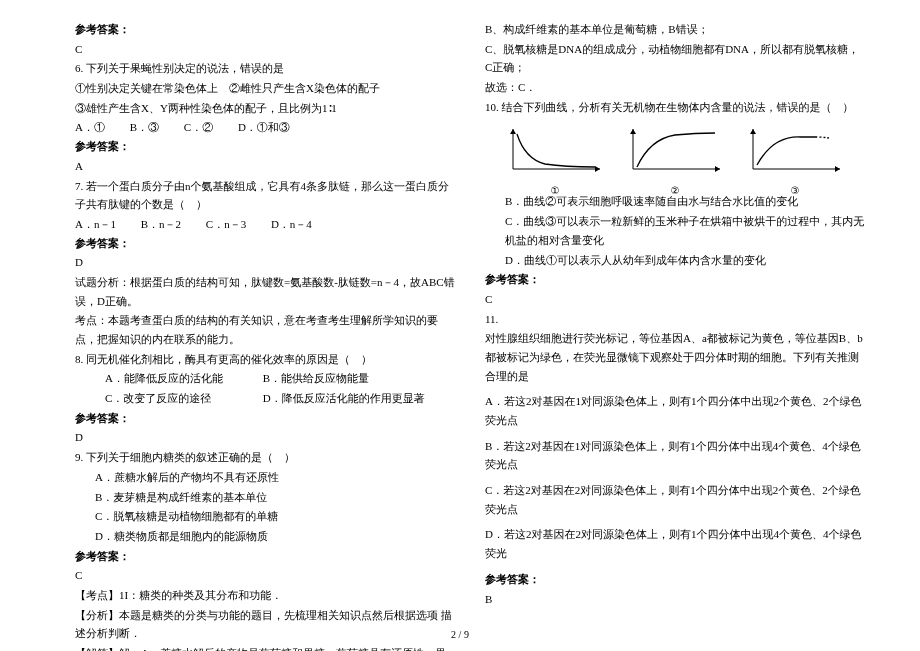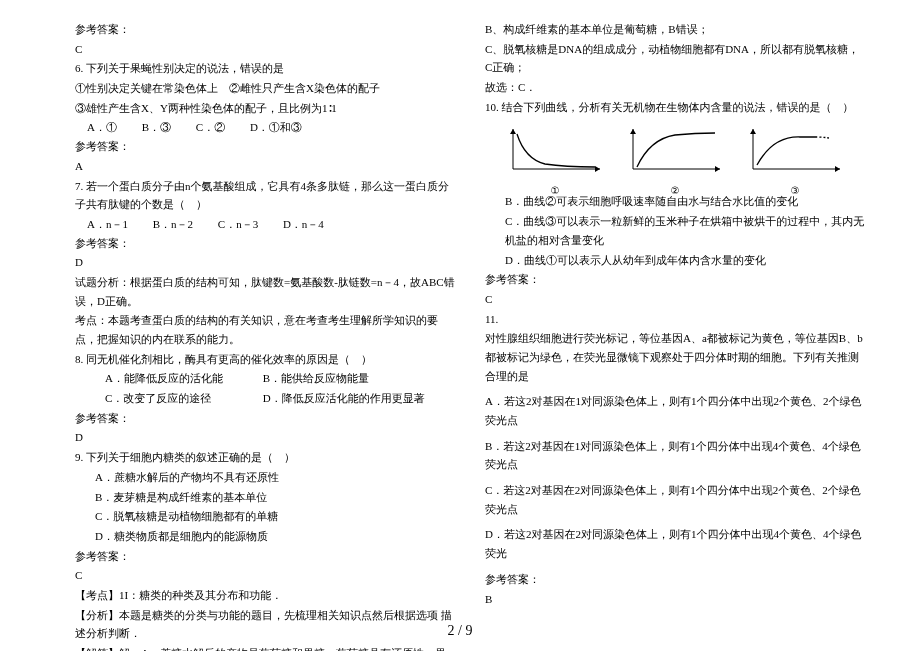--- a/index.html
+++ b/index.html
@@ -11,42 +11,42 @@
       width: 920px;
       height: 651px;
       padding: 20px 55px 10px 75px;
       color: #000;
       position: relative;
     }
     .columns { display: flex; gap: 30px; }
     .col { flex: 1; }
     .col-left { width: 48%; }
     .col-right { width: 52%; }
-    .bold { font-weight: normal; }
-    .choices { display: inline; margin-left: 12px; }
+    .bold { font-weight: bold; }
+    .choices { display: inline; }
     .choices span { margin-right: 22px; }
     .indent { padding-left: 20px; }
     .line { margin-bottom: 1px; }
     .block-choices { padding-left: 30px; }
     .block-choices div { margin-bottom: 1px; font-family: Liberation Serif, serif; }
     .chart-row {
       display: flex;
       justify-content: space-around;
       margin: 8px 0;
       padding: 0 10px;
     }
     .chart { width: 100px; height: 60px; position: relative; }
     .chart svg { width: 100px; height: 50px; }
     .chart-label { text-align: center; font-size: 10px; margin-top: 2px; }
     .pager {
       position: absolute;
       bottom: 8px;
       left: 50%;
       transform: translateX(-50%);
-      font-size: 14px;
+      font-size: 10px;
     }
     .spacer { height: 6px; }
   </style>
 </head>
 <body>
 
 <div class="columns">
   <div class="col col-left">
     <div class="line bold">参考答案：</div>
     <div class="line">C</div>

